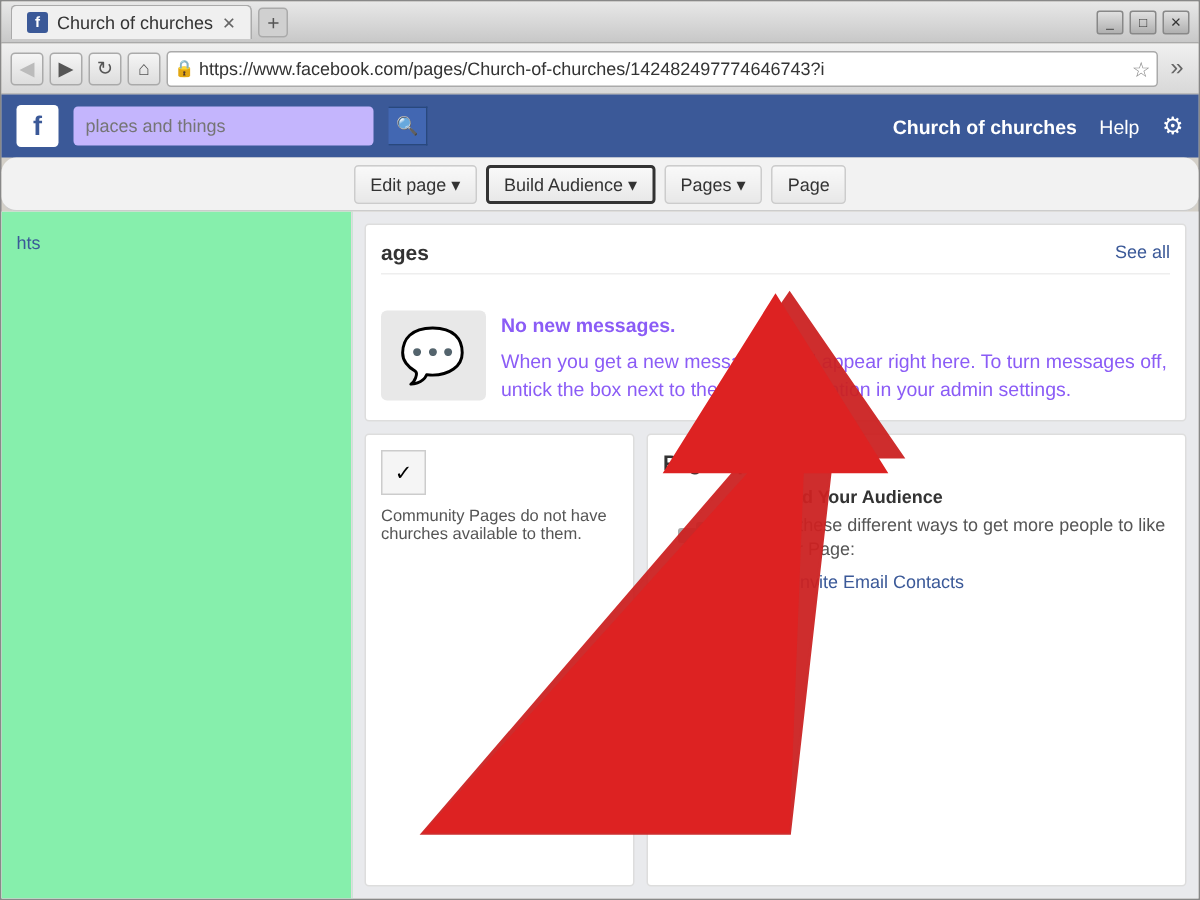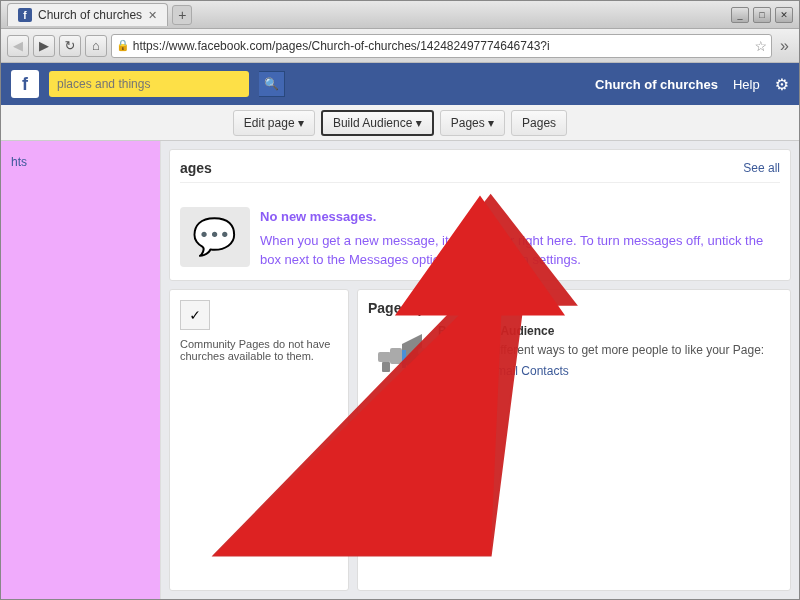--- a/index.html
+++ b/index.html
@@ -166,21 +166,21 @@
       align-items: center;
       justify-content: center;
       color: #3b5998;
       font-weight: bold;
       font-size: 18px;
     }
     .fb-search-box {
       flex: 1;
       max-width: 200px;
       height: 26px;
-      background: #fde047;
+      background: #c4b5fd;
       border: none;
       border-radius: 3px;
       padding: 0 8px;
       font-size: 12px;
       color: #333;
       outline: none;
     }
     .fb-search-btn {
       width: 26px;
       height: 26px;
@@ -219,20 +219,21 @@
     
     .action-bar {
       height: 36px;
       background: #f2f2f2;
       border-bottom: 1px solid #ccc;
       display: flex;
       align-items: center;
       justify-content: center;
       gap: 6px;
       padding: 0 10px;
+      border-radius: 10px;
     }
     .action-btn {
       height: 26px;
       padding: 0 10px;
       background: linear-gradient(to bottom, #f9f9f9, #e8e8e8);
       border: 1px solid #ccc;
       border-radius: 3px;
       font-size: 12px;
       color: #333;
       cursor: pointer;
@@ -249,22 +250,22 @@
     
     .main-content {
       display: flex;
       flex: 1;
       overflow: hidden;
       background: #e9eaed;
     }
 
     
     .left-sidebar {
-      width: 160px;
-      background: #f0abfc;
+      width: 234px;
+      background: #86efac;
       border-right: 1px solid #ddd;
       padding: 10px;
       font-size: 12px;
       color: #333;
       overflow: hidden;
       position: relative;
     }
     .sidebar-item {
       padding: 4px 0;
       color: #3b5998;
@@ -483,21 +484,21 @@
       <span class="fb-page-name">Church of churches</span>
       <span class="fb-home-link">Help</span>
       <span class="fb-gear">⚙</span>
     </div>
   </div>
 
   <div class="action-bar">
     <button class="action-btn">Edit page ▾</button>
     <button class="action-btn build-audience">Build Audience ▾</button>
     <button class="action-btn">Pages ▾</button>
-    <button class="action-btn">Pages</button>
+    <button class="action-btn">Page</button>
   </div>
 
   <div class="main-content">
 
     <div class="left-sidebar">
       <div class="sidebar-item">
         <span>hts</span>
       </div>
     </div>
 

